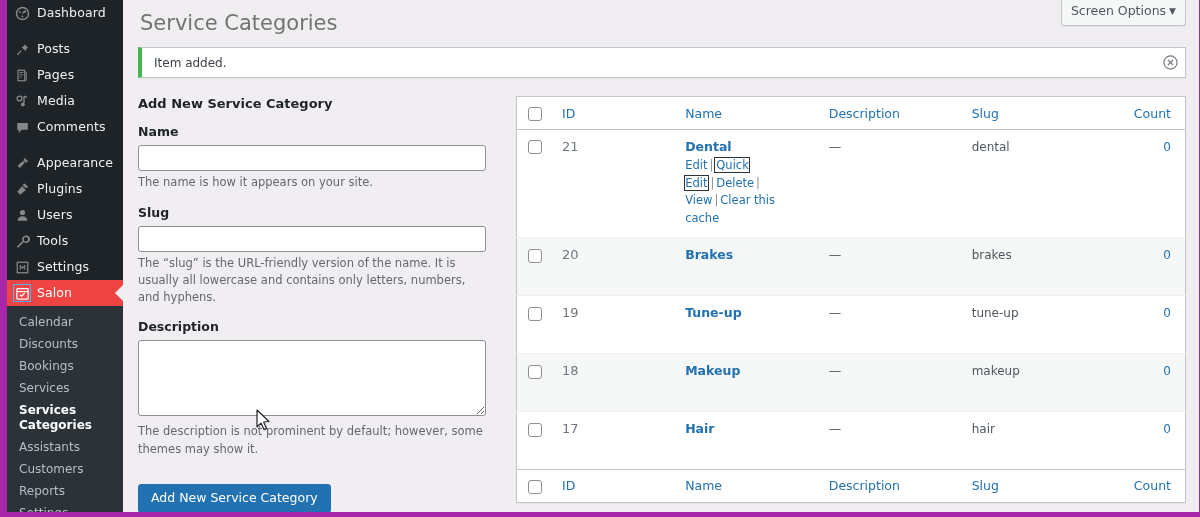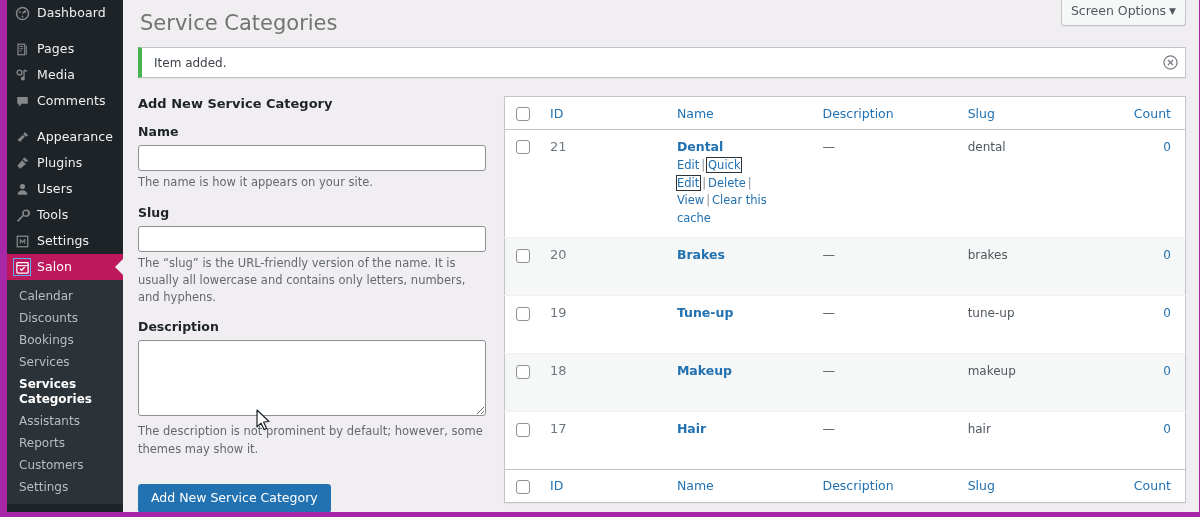--- a/index.html
+++ b/index.html
@@ -51,21 +51,21 @@
   .menu-item .mlabel { margin-left: 7px; font-size: 12.5px; letter-spacing: .1px; }
   .menu-item .micon {
     width: 16px; height: 16px;
     display: inline-flex; align-items: center; justify-content: center;
     opacity: .75;
     flex: 0 0 16px;
   }
   .menu-item .micon svg { display:block; }
   .menu-gap { height: 10px; }
   .menu-item.current {
-    background: #be185d;
+    background: #ef4444;
     color: #fff;
   }
   .menu-item.current .micon { opacity: 1; }
   .menu-item.current .arrow {
     position: absolute;
     right: -1px; top: 50%;
     transform: translateY(-50%);
     width: 0; height: 0;
     border-top: 9px solid transparent;
     border-bottom: 9px solid transparent;
@@ -152,21 +152,21 @@
   }
 
   
   #col-container {
     display: flex;
     align-items: flex-start;
     padding: 18px 13px 0 15px;
     gap: 6px;
   }
   #col-left { width: 360px; flex: 0 0 360px; padding-right: 12px; }
-  #col-right { flex: 1 1 auto; }
+  #col-right { flex: 1 1 auto; margin-left: 12px; }
 
   #form-heading {
     font-size: 13px;
     font-weight: 700;
     color: #1d2327;
     margin: 0 0 13px 0;
   }
   .form-field { margin-bottom: 13px; }
   .form-field label {
     display: block;
@@ -315,20 +315,29 @@
             <circle cx="6.5" cy="8" r="1.2" fill="#a7aaad"></circle>
             <circle cx="13.5" cy="8" r="1.2" fill="#a7aaad"></circle>
             <circle cx="10" cy="14" r="1.2" fill="#a7aaad"></circle>
           </svg>
       </span>
       <span class="mlabel">Dashboard</span>
     </div>
 
     <div class="menu-gap"></div>
 
+    <div class="menu-item">
+      <span class="micon">
+        <svg width="15" height="15" viewBox="0 0 20 20">
+            <path d="M12.5 2.5l5 5-2 1-1.5 3.5-5-5L12.5 5z" fill="#a7aaad"></path>
+            <path d="M8.5 11.5L3 17" stroke="#a7aaad" stroke-width="1.6"></path>
+          </svg>
+      </span>
+      <span class="mlabel">Posts</span>
+    </div>
 
     <div class="menu-item">
       <span class="micon">
         <svg width="15" height="15" viewBox="0 0 20 20">
             <rect x="4" y="3" width="9" height="14" fill="none" stroke="#a7aaad" stroke-width="1.6"></rect>
             <path d="M6 6h5M6 9h5M6 12h3" stroke="#a7aaad" stroke-width="1.2"></path>
             <path d="M15 5v12" stroke="#a7aaad" stroke-width="1.4"></path>
           </svg>
       </span>
       <span class="mlabel">Pages</span>
@@ -418,22 +427,22 @@
       <span class="arrow"></span>
     </div>
 
     <div id="submenu">
       <div class="submenu-item">Calendar</div>
       <div class="submenu-item">Discounts</div>
       <div class="submenu-item">Bookings</div>
       <div class="submenu-item">Services</div>
       <div class="submenu-item current">Services Categories</div>
       <div class="submenu-item">Assistants</div>
+      <div class="submenu-item">Customers</div>
       <div class="submenu-item">Reports</div>
-      <div class="submenu-item">Customers</div>
       <div class="submenu-item">Settings</div>
     </div>
   </div>
 
   <div id="wpbody">
 
     <div id="screen-meta-links">
       <div id="screen-options-button">
         <span>Screen Options</span><span class="caret">▼</span>
       </div>

